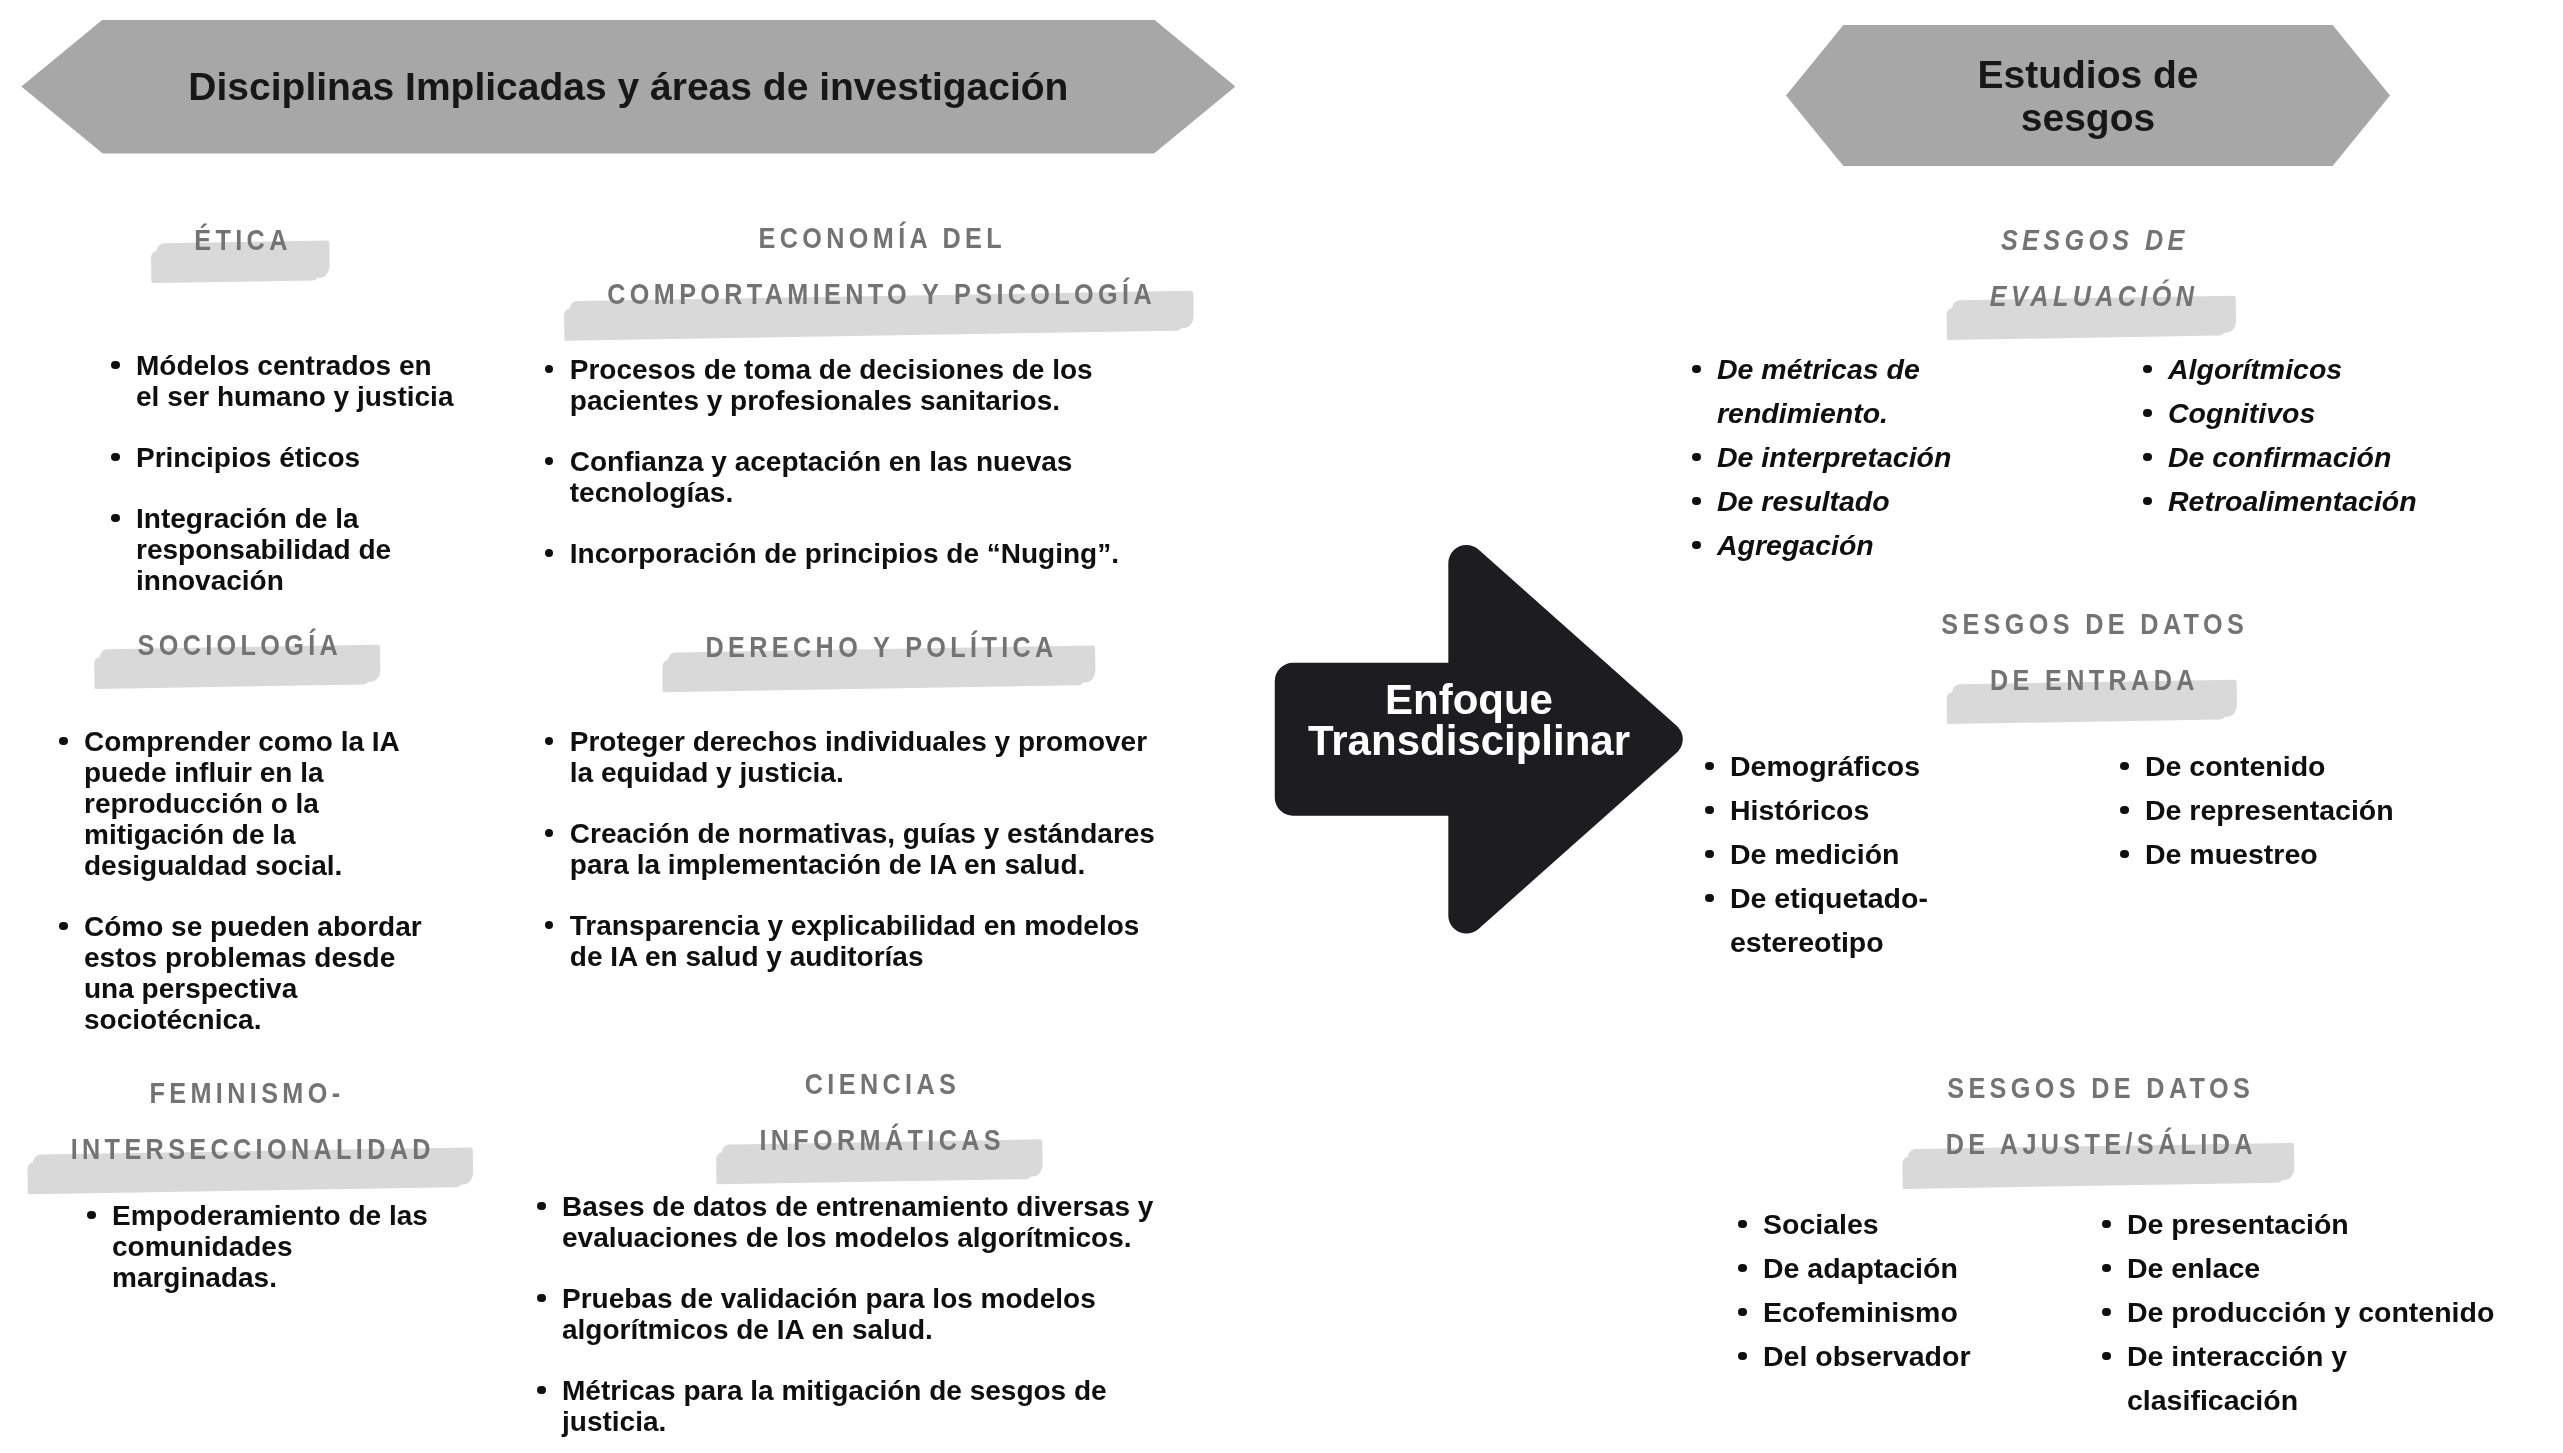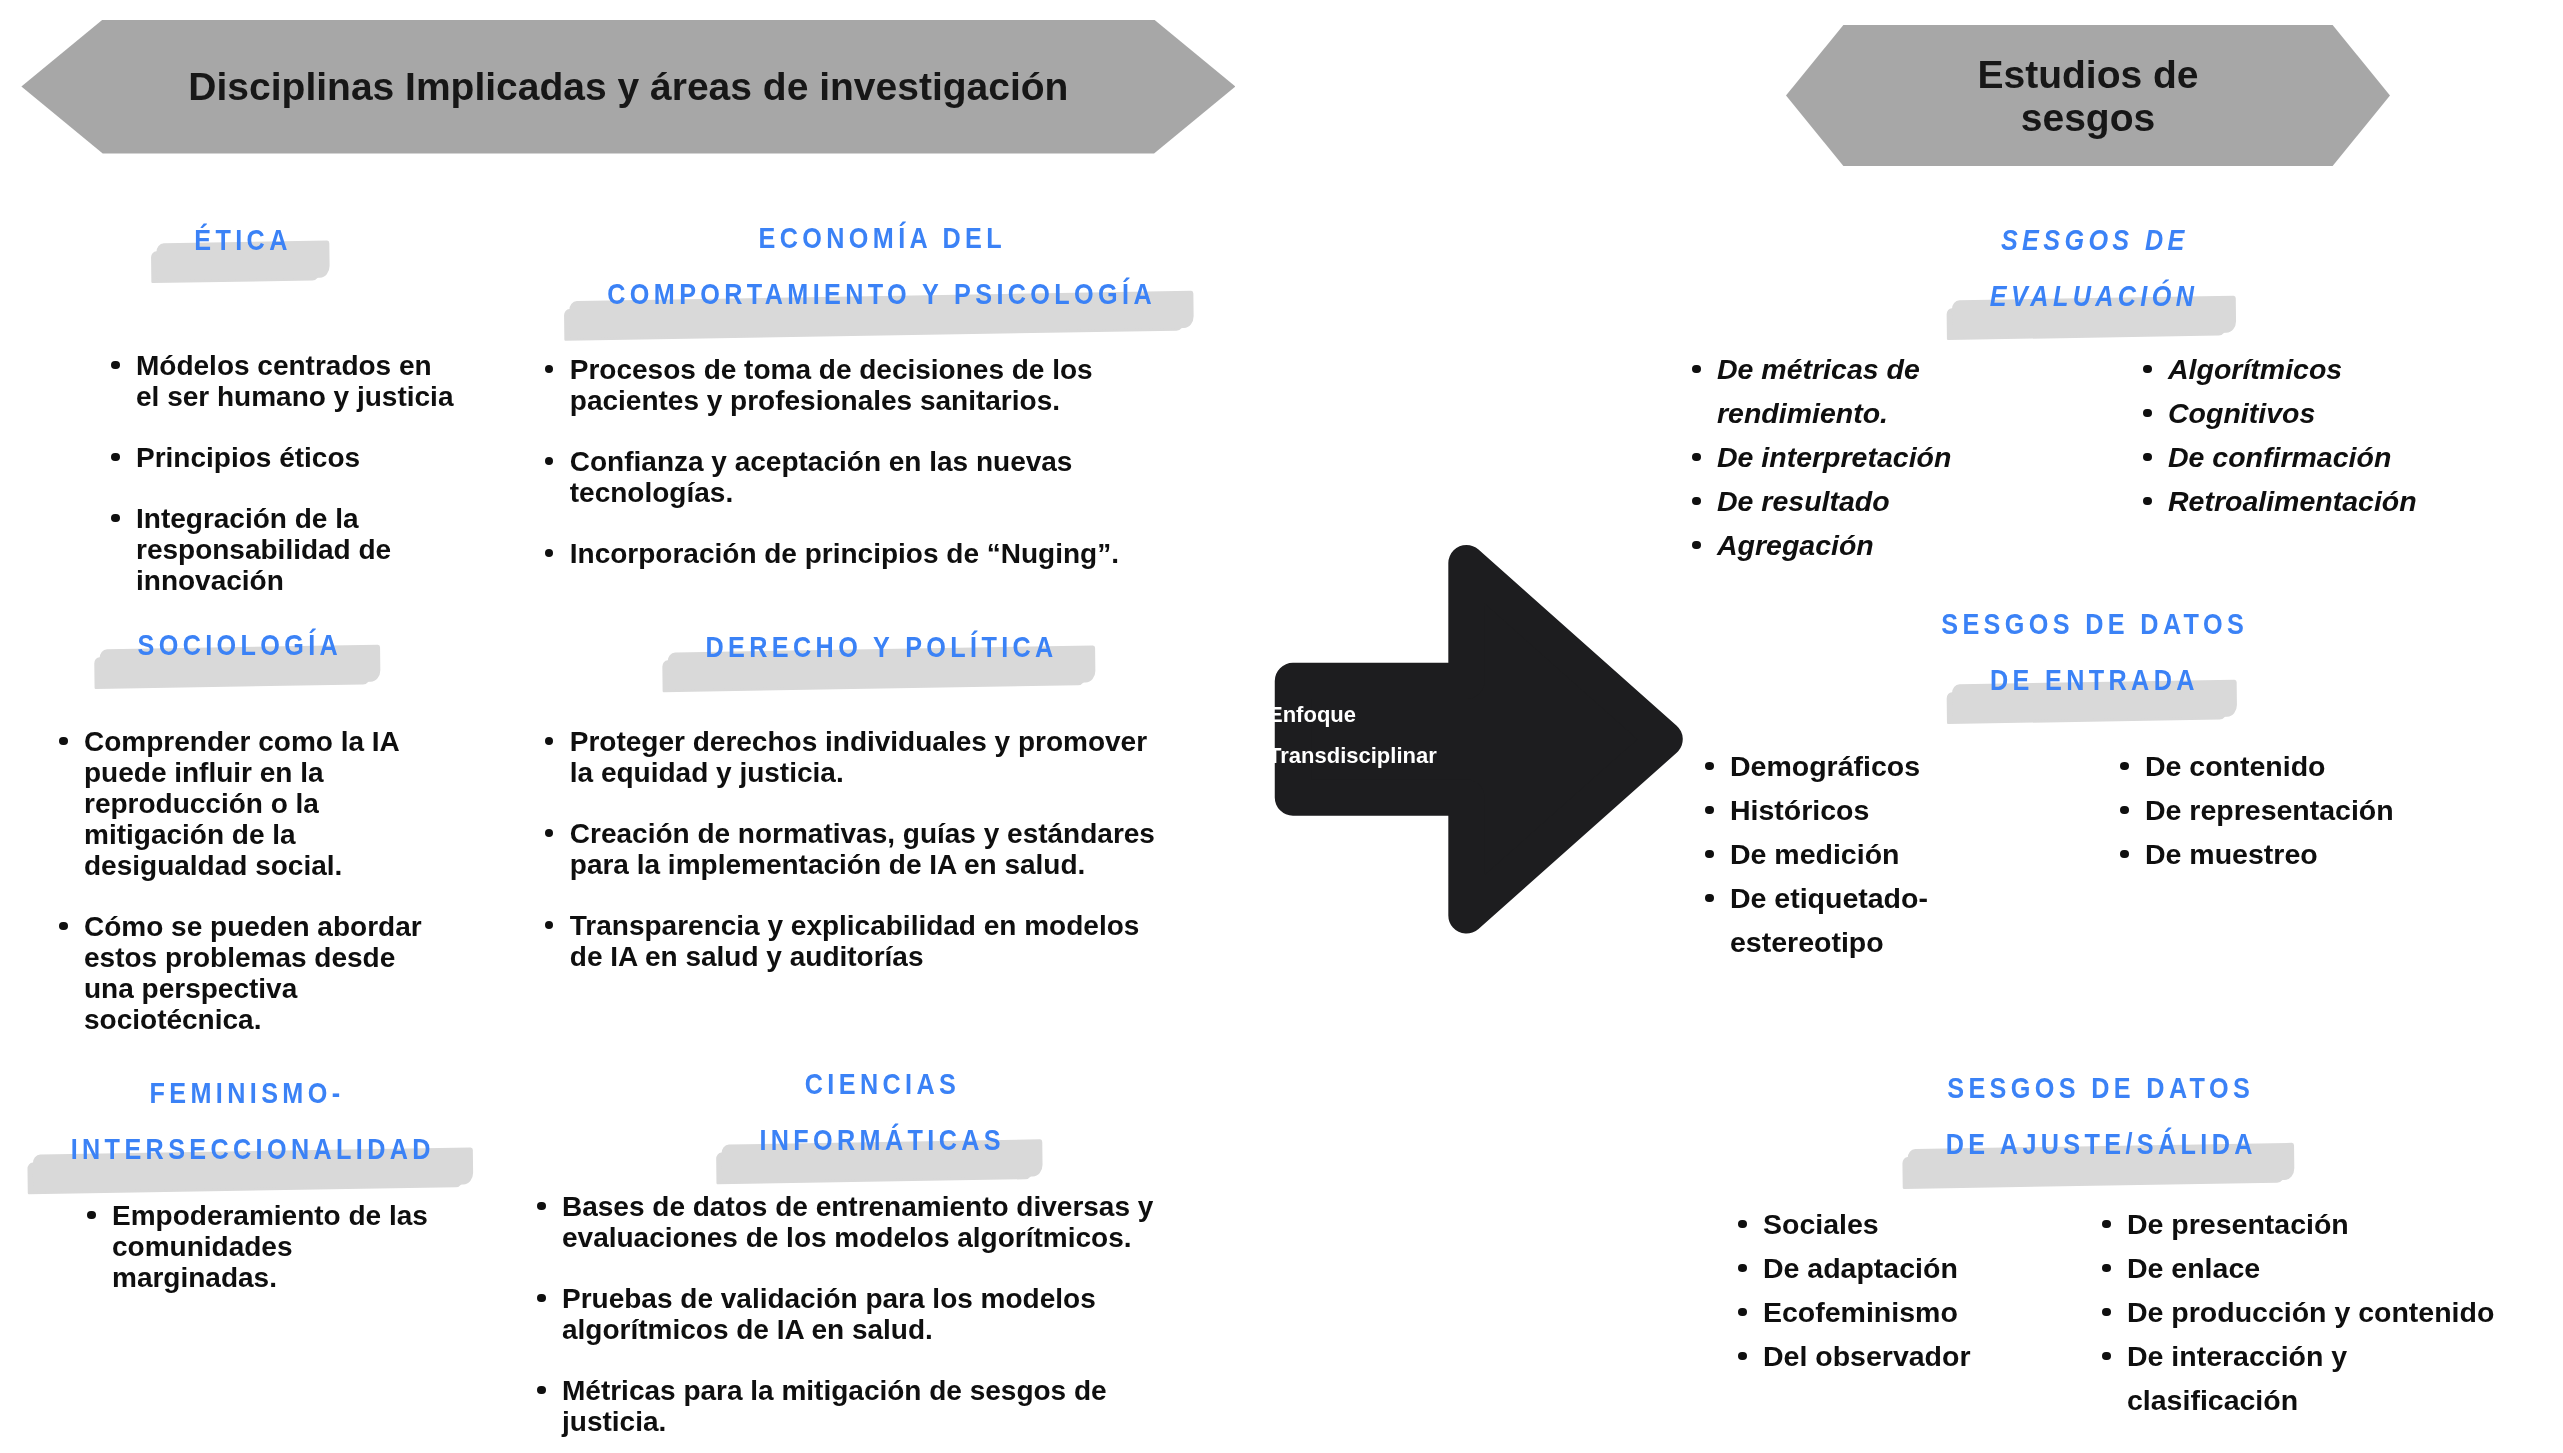--- a/index.html
+++ b/index.html
@@ -33,21 +33,21 @@
   }
 
   
   .section{position:absolute;}
   .sec-title{
     text-align:center;
     font-weight:700;
     font-size:30px;
     line-height:56px;
     letter-spacing:5.2px;
-    color:#3b82f6;
+    color:#737373;
   }
   .sec-title .line{display:block;}
   .sec-title .ltext{
     display:inline-block;
     transform:scaleX(.84);
     transform-origin:center;
     position:relative;
     z-index:0;
     white-space:nowrap;
   }
@@ -89,24 +89,25 @@
   ul.loose{font-size:28.5px;line-height:44px;}
   ul.loose li{margin-bottom:0;}
   ul.loose li::before{top:17.5px;}
 
   .cols{position:relative;}
   .cols ul{position:absolute;top:0;}
 
   
   .arrow-svg{position:absolute;left:1268px;top:532px;width:428px;height:408px;}
   .arrow-label{
-    position:absolute;left:1268px;top:694px;width:402px;
+    position:absolute;left:1268px;top:679px;width:402px;
+    text-align:center;
     color:#ffffff;
     font-weight:700;
-    font-size:22px;line-height:41px;
+    font-size:42px;line-height:41px;
     white-space:pre-line;
   }
 </style>
 </head>
 <body>
 
 <div class="canvas">
 
   <div class="banner banner-left">
     <span>Disciplinas Implicadas y áreas de investigación</span>

